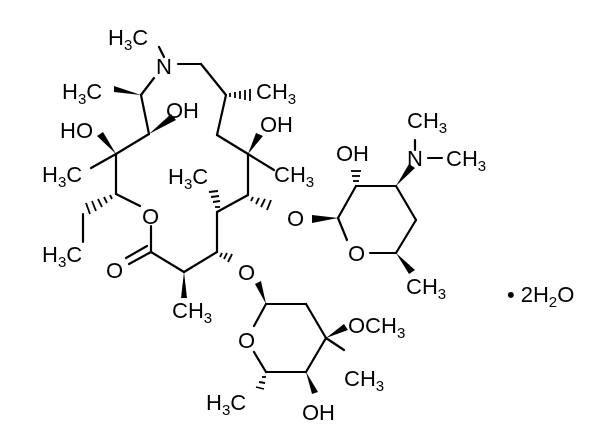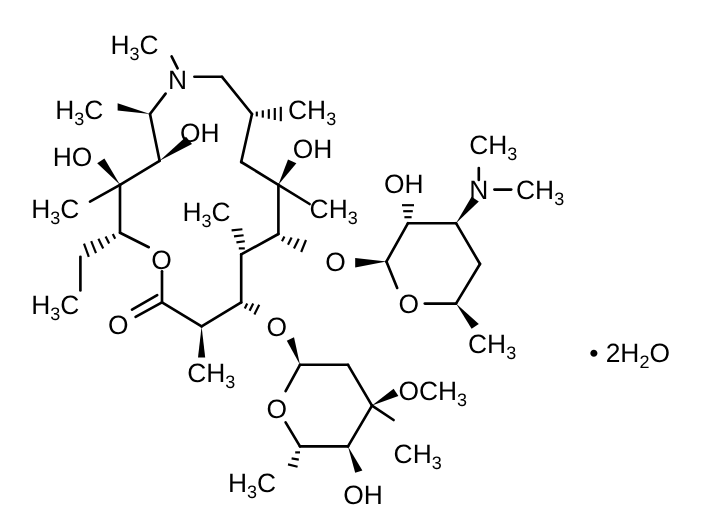--- a/index.html
+++ b/index.html
@@ -1,17 +1,17 @@
 <!DOCTYPE html>
 <html><head>
 <meta charset="utf-8">
 <style>
   html, body { margin:0; padding:0; background:#ffffff; }
   body { width:600px; height:443px; overflow:hidden; position:relative; }
-  #canvas { position:absolute; left:0; top:0; width:504px; height:443px; }
+  #canvas { position:absolute; left:16px; top:0; width:504px; height:443px; }
   svg text { font-family: "Liberation Sans", sans-serif; font-size:22px; fill:#000; }
   svg text tspan.sub { font-size:15px; }
   .bond { stroke:#000; stroke-width:2.2; fill:none; stroke-linecap:round; }
   .wedge { fill:#000; stroke:none; }
   .hash { stroke:#000; stroke-width:1.8; }
 </style>
 </head>
 <body>
 
 <div id="canvas">

